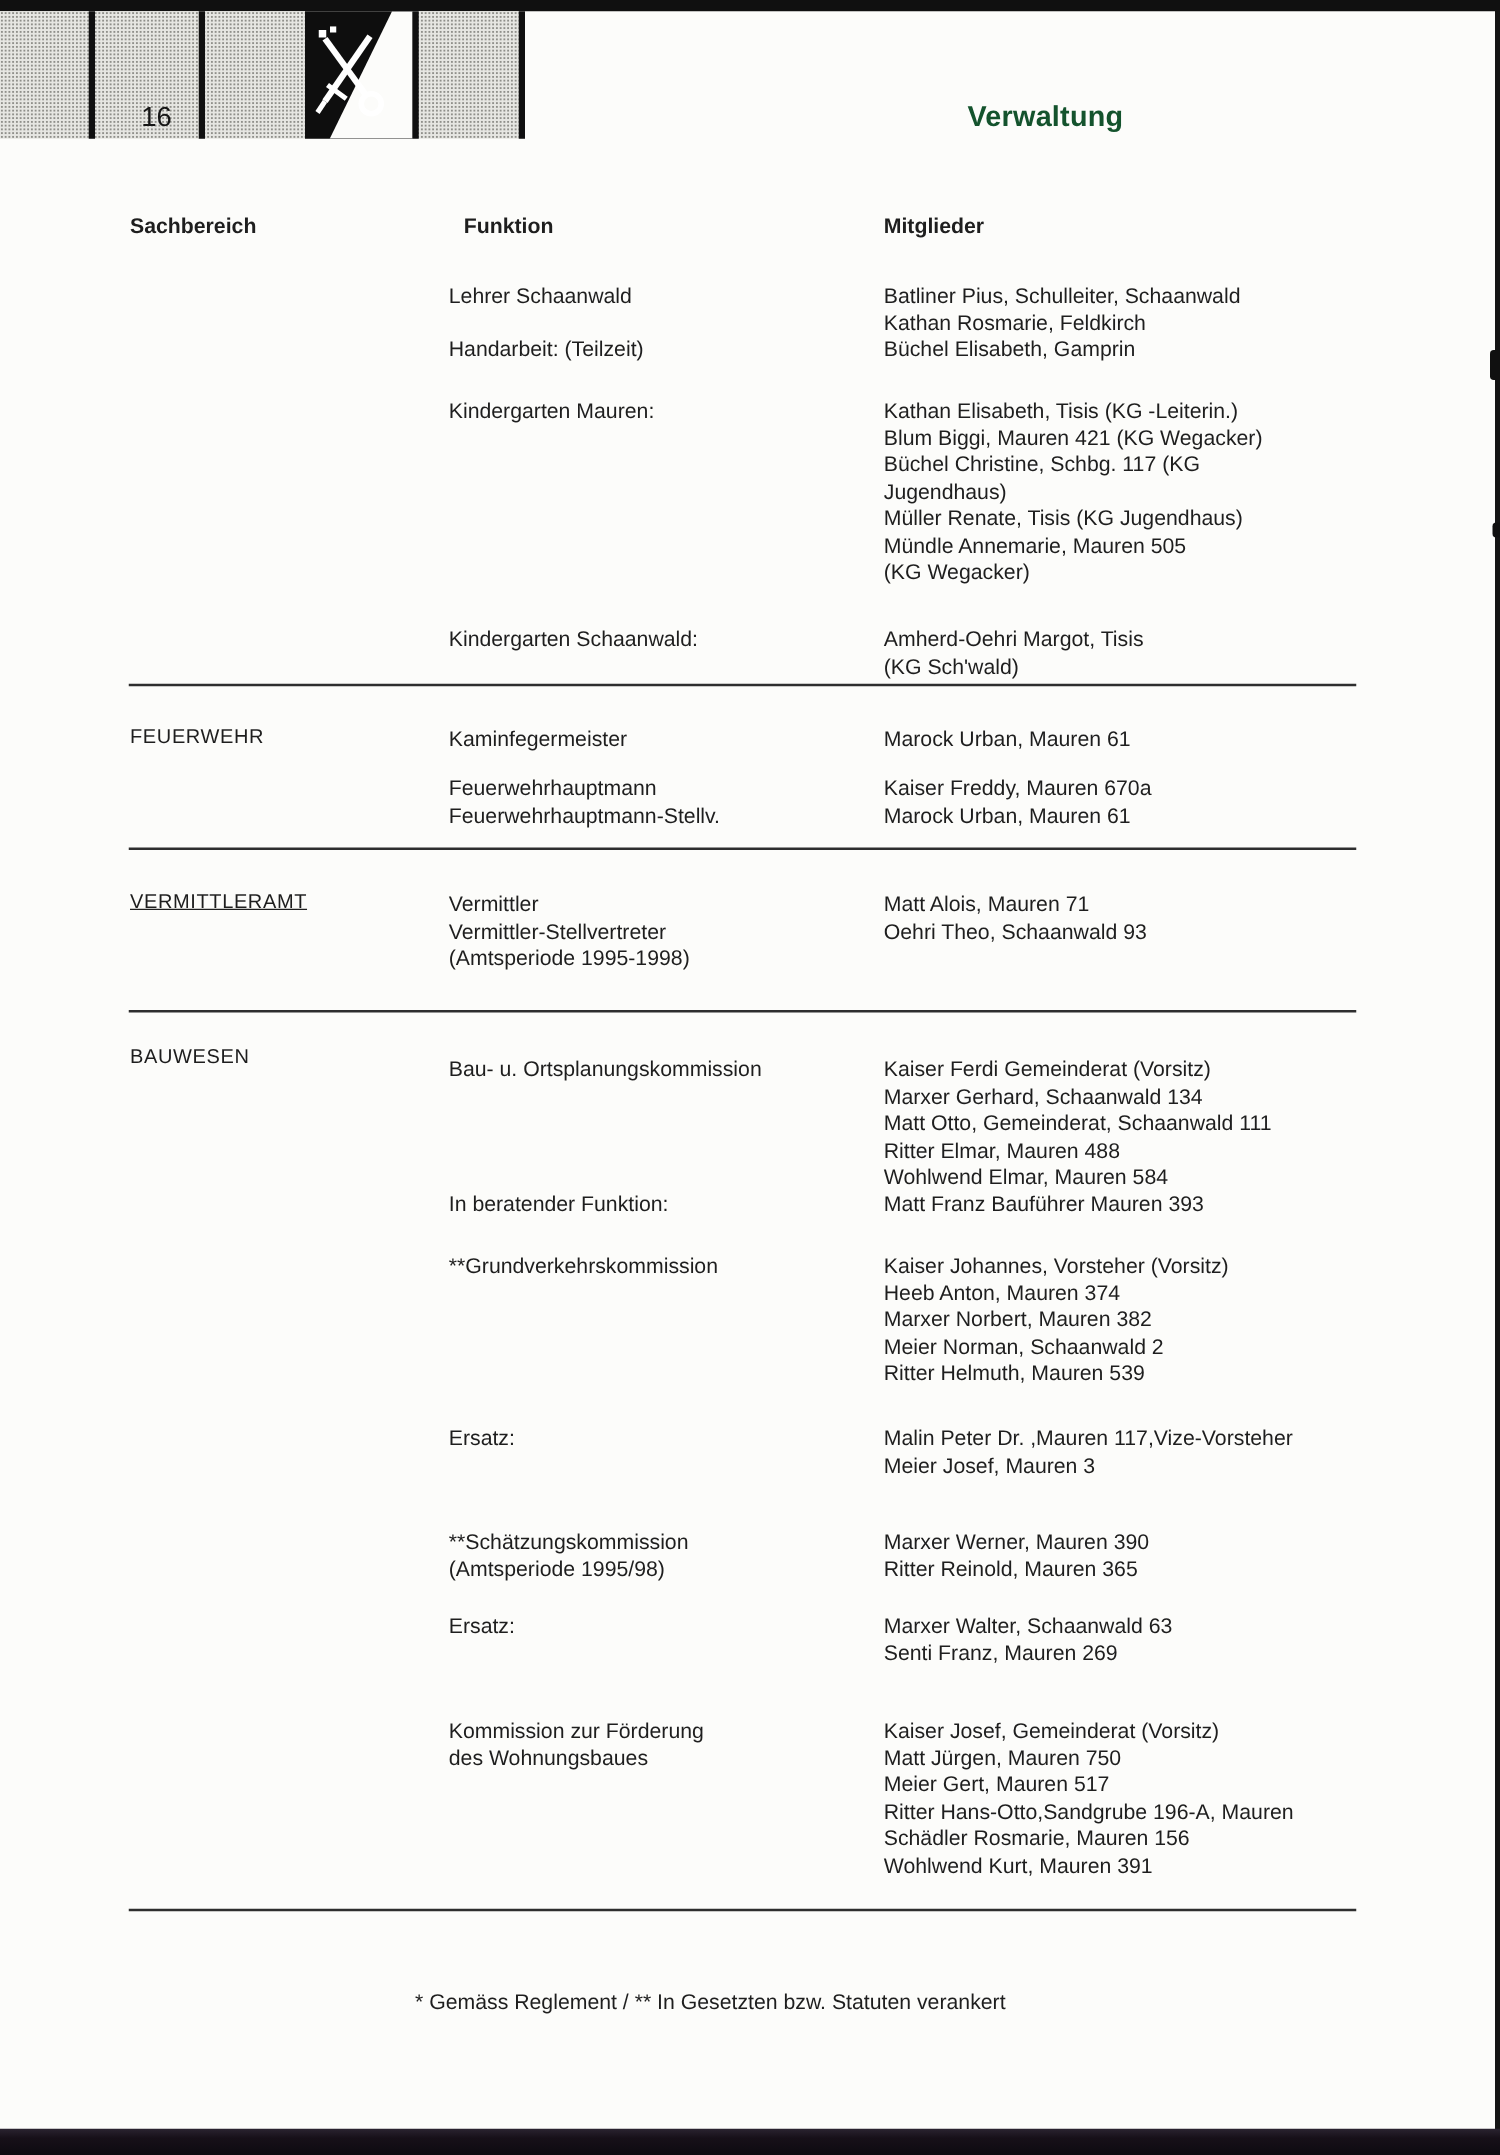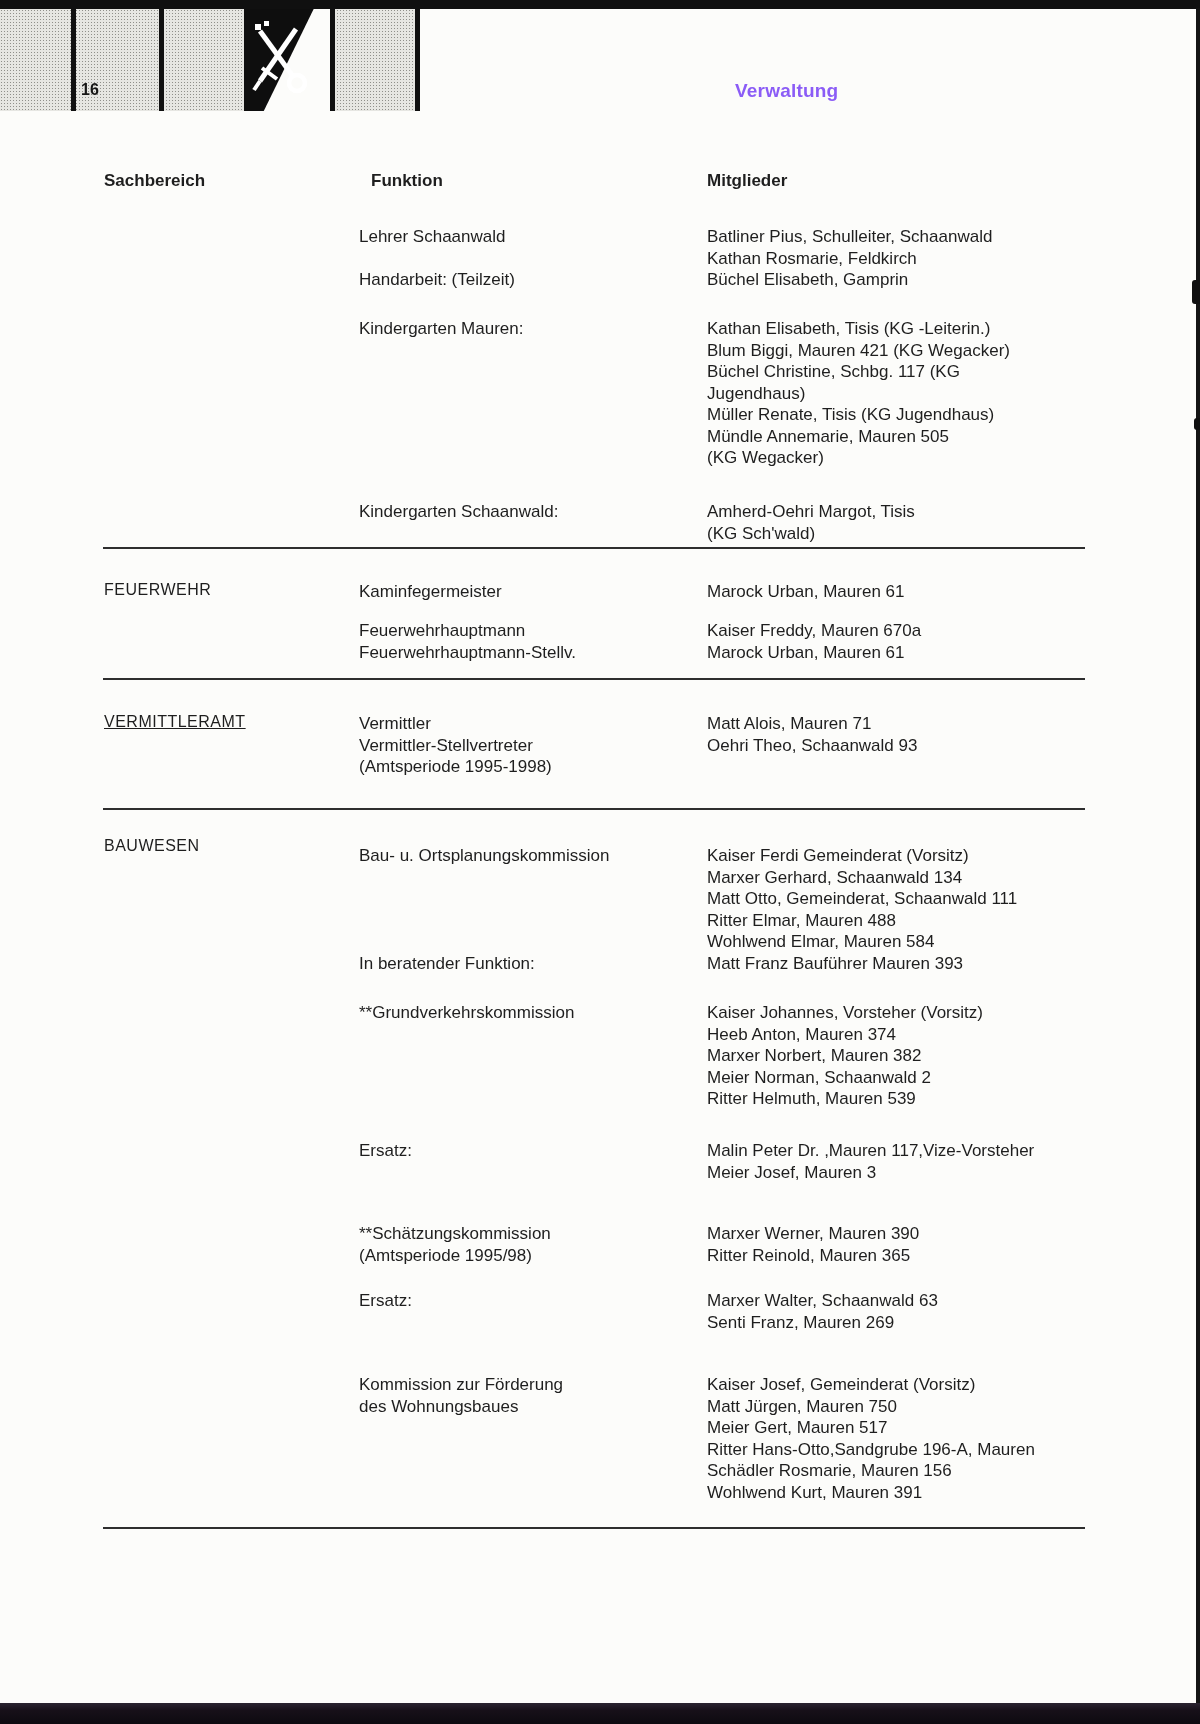--- a/index.html
+++ b/index.html
@@ -10,26 +10,26 @@
   }
   
   .top-strip{position:absolute;left:0;top:0;width:1200px;height:9px;background:#101010;}
   .header-bar{
     position:absolute;left:0;top:9px;width:420px;height:102px;
     background-color:#e6e6e2;
     background-image:radial-gradient(#8f8f8a 0.8px, rgba(0,0,0,0) 0.9px);
     background-size:3px 3px;
   }
   .vdiv{position:absolute;top:0;height:102px;width:5px;background:#101010;}
-  .page-number{position:absolute;left:81px;top:72px;font-size:16px;font-weight:bold;color:#161616;}
+  .page-number{position:absolute;left:113px;top:72px;font-size:22px;font-weight:normal;color:#161616;}
   .emblem{position:absolute;left:244px;top:0;width:86px;height:102px;background:#0e0e0e;}
   .emblem .wedge{position:absolute;left:0;top:0;width:86px;height:102px;background:#fcfcfa;
     clip-path:polygon(81% 0, 100% 0, 100% 100%, 23% 100%);}
   .emblem svg{position:absolute;left:6px;top:12px;}
-  .page-title{position:absolute;left:735px;top:80px;font-size:19px;font-weight:bold;color:#8b5cf6;letter-spacing:0.2px;}
+  .page-title{position:absolute;left:774px;top:80px;font-size:23px;font-weight:bold;color:#14532d;letter-spacing:0.2px;}
   
   .col-head{position:absolute;top:171px;font-size:17px;font-weight:bold;white-space:nowrap;}
   .ch-sach{left:104px;} .ch-funk{left:371px;} .ch-mitg{left:707px;}
   .section-label{position:absolute;left:104px;font-size:16px;white-space:nowrap;letter-spacing:0.5px;}
   .row{position:absolute;left:0;top:0;width:1200px;height:0;}
   .fcol{position:absolute;left:359px;top:0;}
   .mcol{position:absolute;left:707px;top:0;}
   .line{height:21.5px;line-height:21.5px;font-size:17px;white-space:nowrap;}
   .bold{font-weight:normal;}
   .rule{position:absolute;left:103px;width:982px;height:2px;background:#2e2e2e;}
@@ -223,19 +223,20 @@
       <div class="line">Matt Jürgen, Mauren 750</div>
       <div class="line">Meier Gert, Mauren 517</div>
       <div class="line">Ritter Hans-Otto,Sandgrube 196-A, Mauren</div>
       <div class="line">Schädler Rosmarie, Mauren 156</div>
       <div class="line">Wohlwend Kurt, Mauren 391</div>
     </div>
   </div>
 
   <div class="rule" style="top:1527px;"></div>
 
+  <div class="footnote">* Gemäss Reglement / ** In Gesetzten bzw. Statuten verankert</div>
 
   <div class="right-edge"></div>
   <div class="edge-bump-1"></div>
   <div class="edge-bump-2"></div>
   <div class="bottom-bar"></div>
 
 </div>
 
 </body></html>

